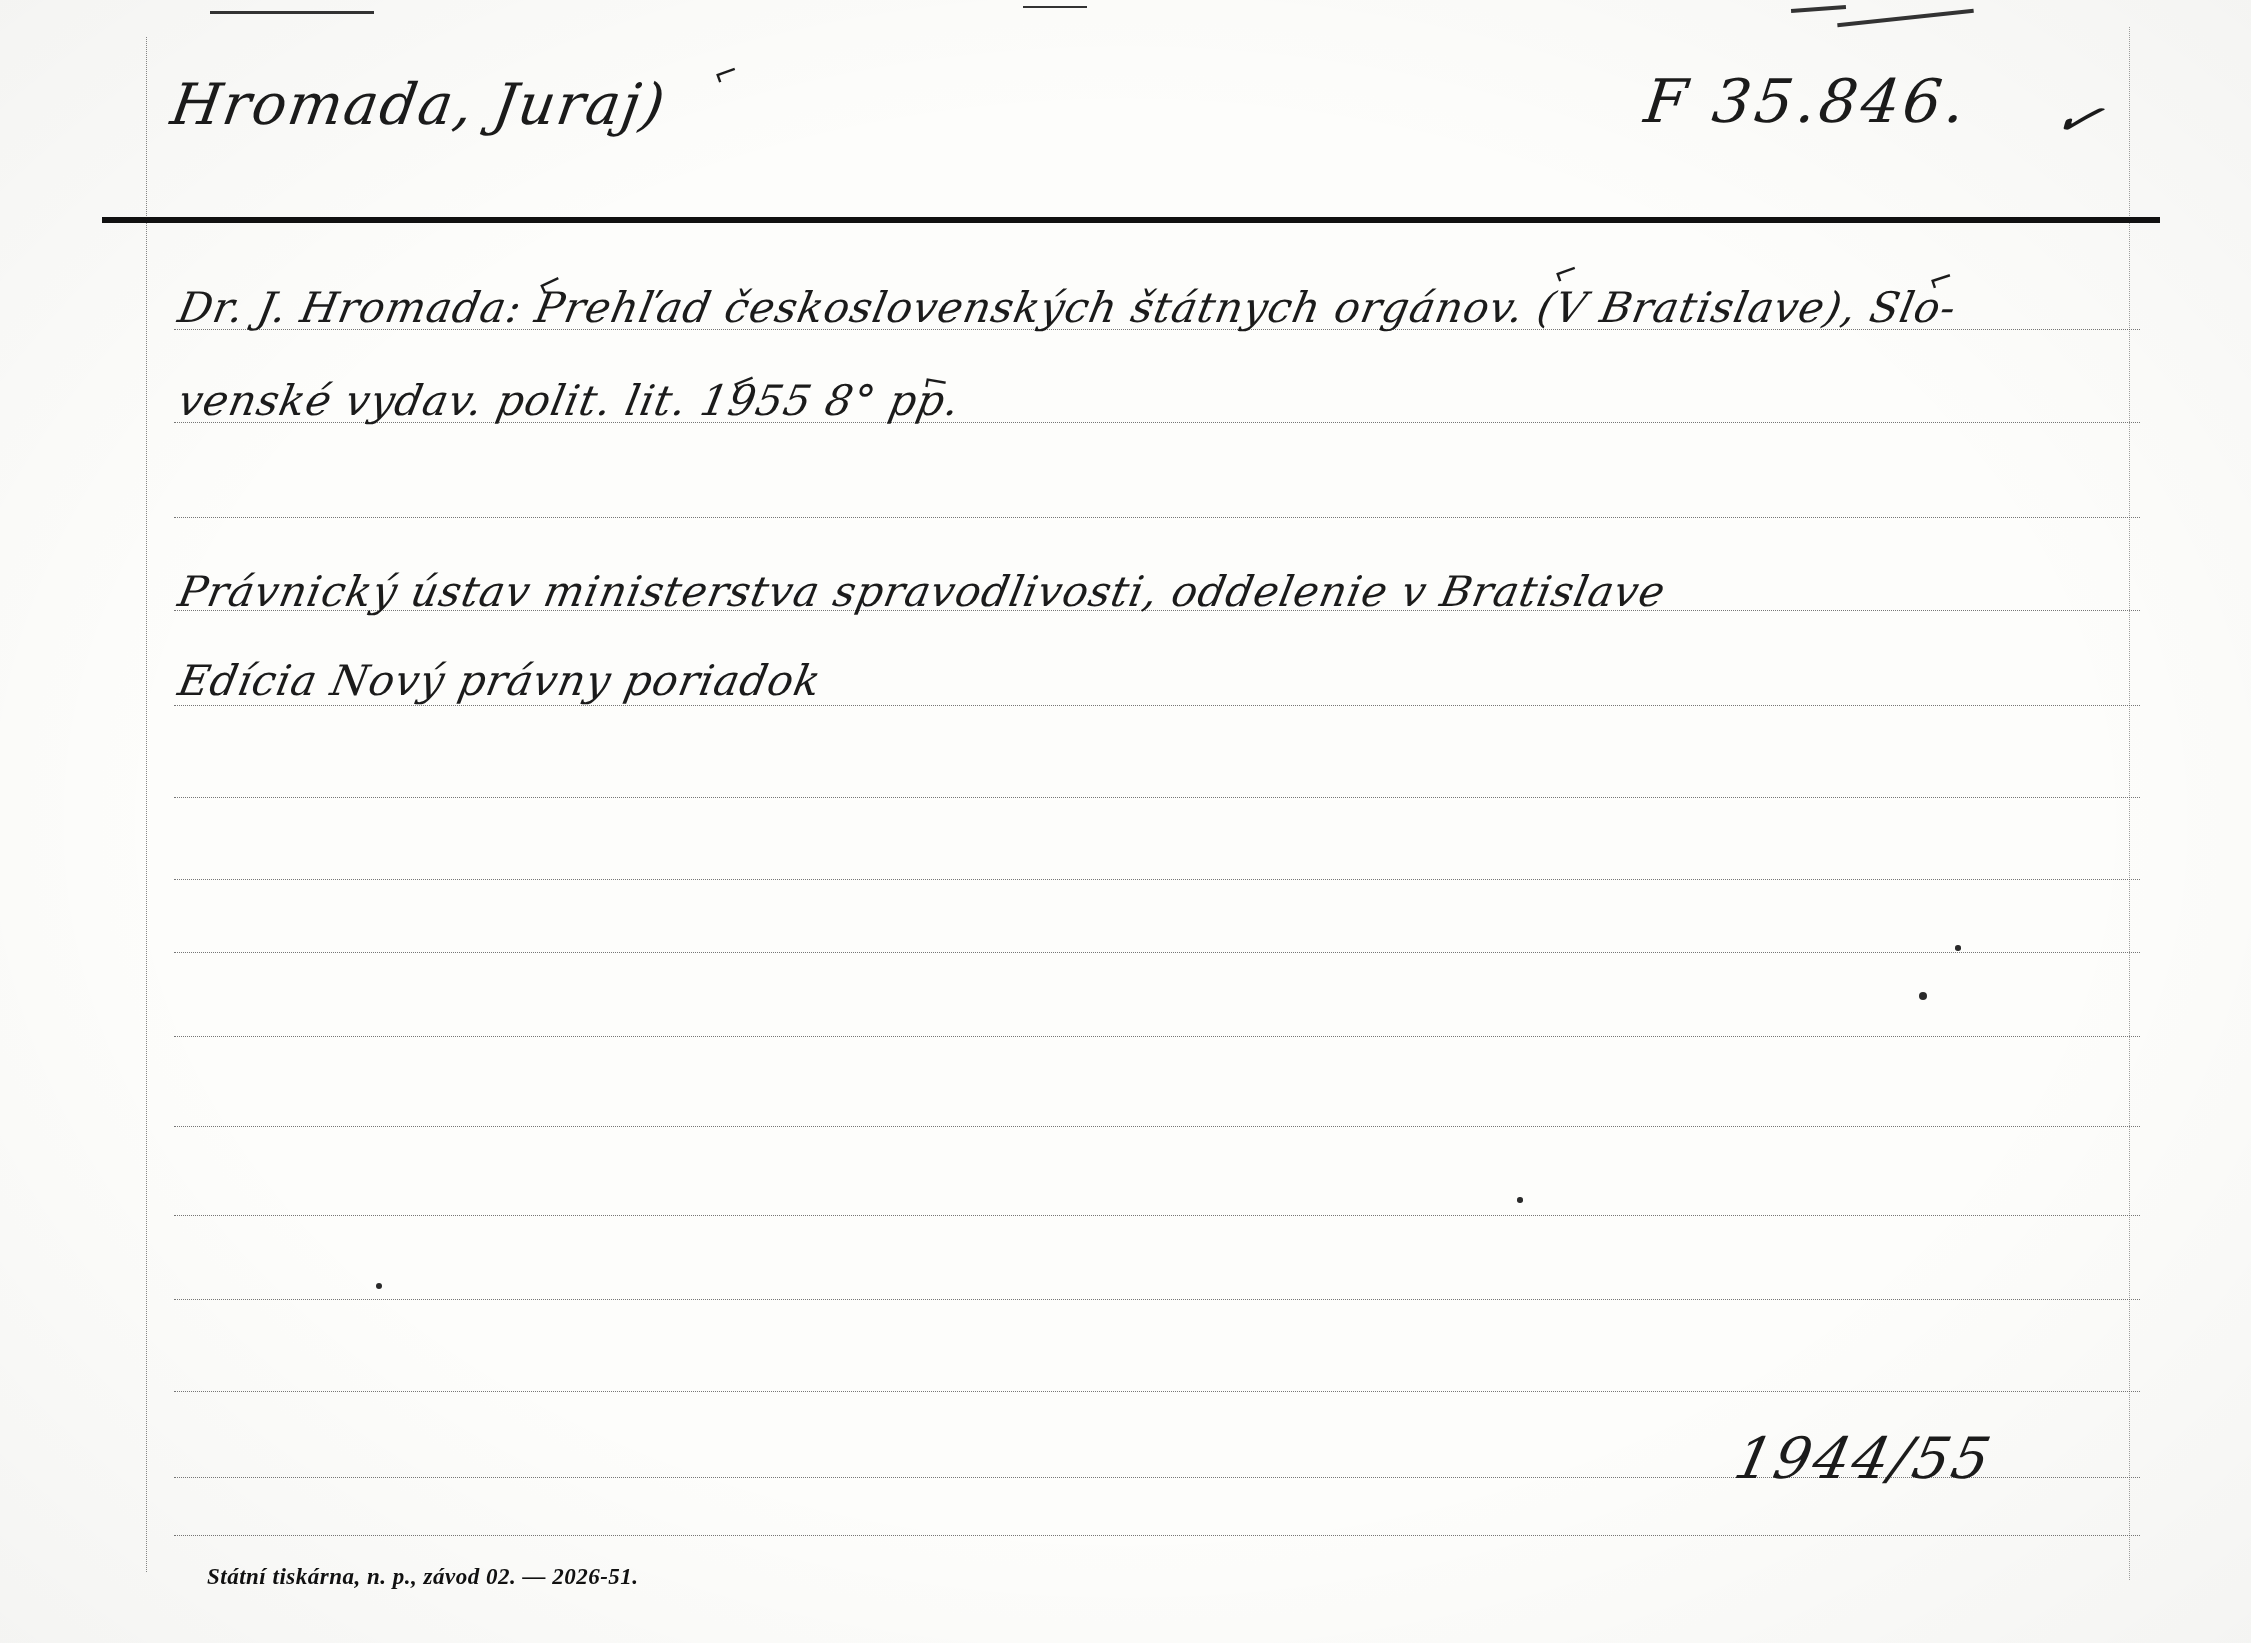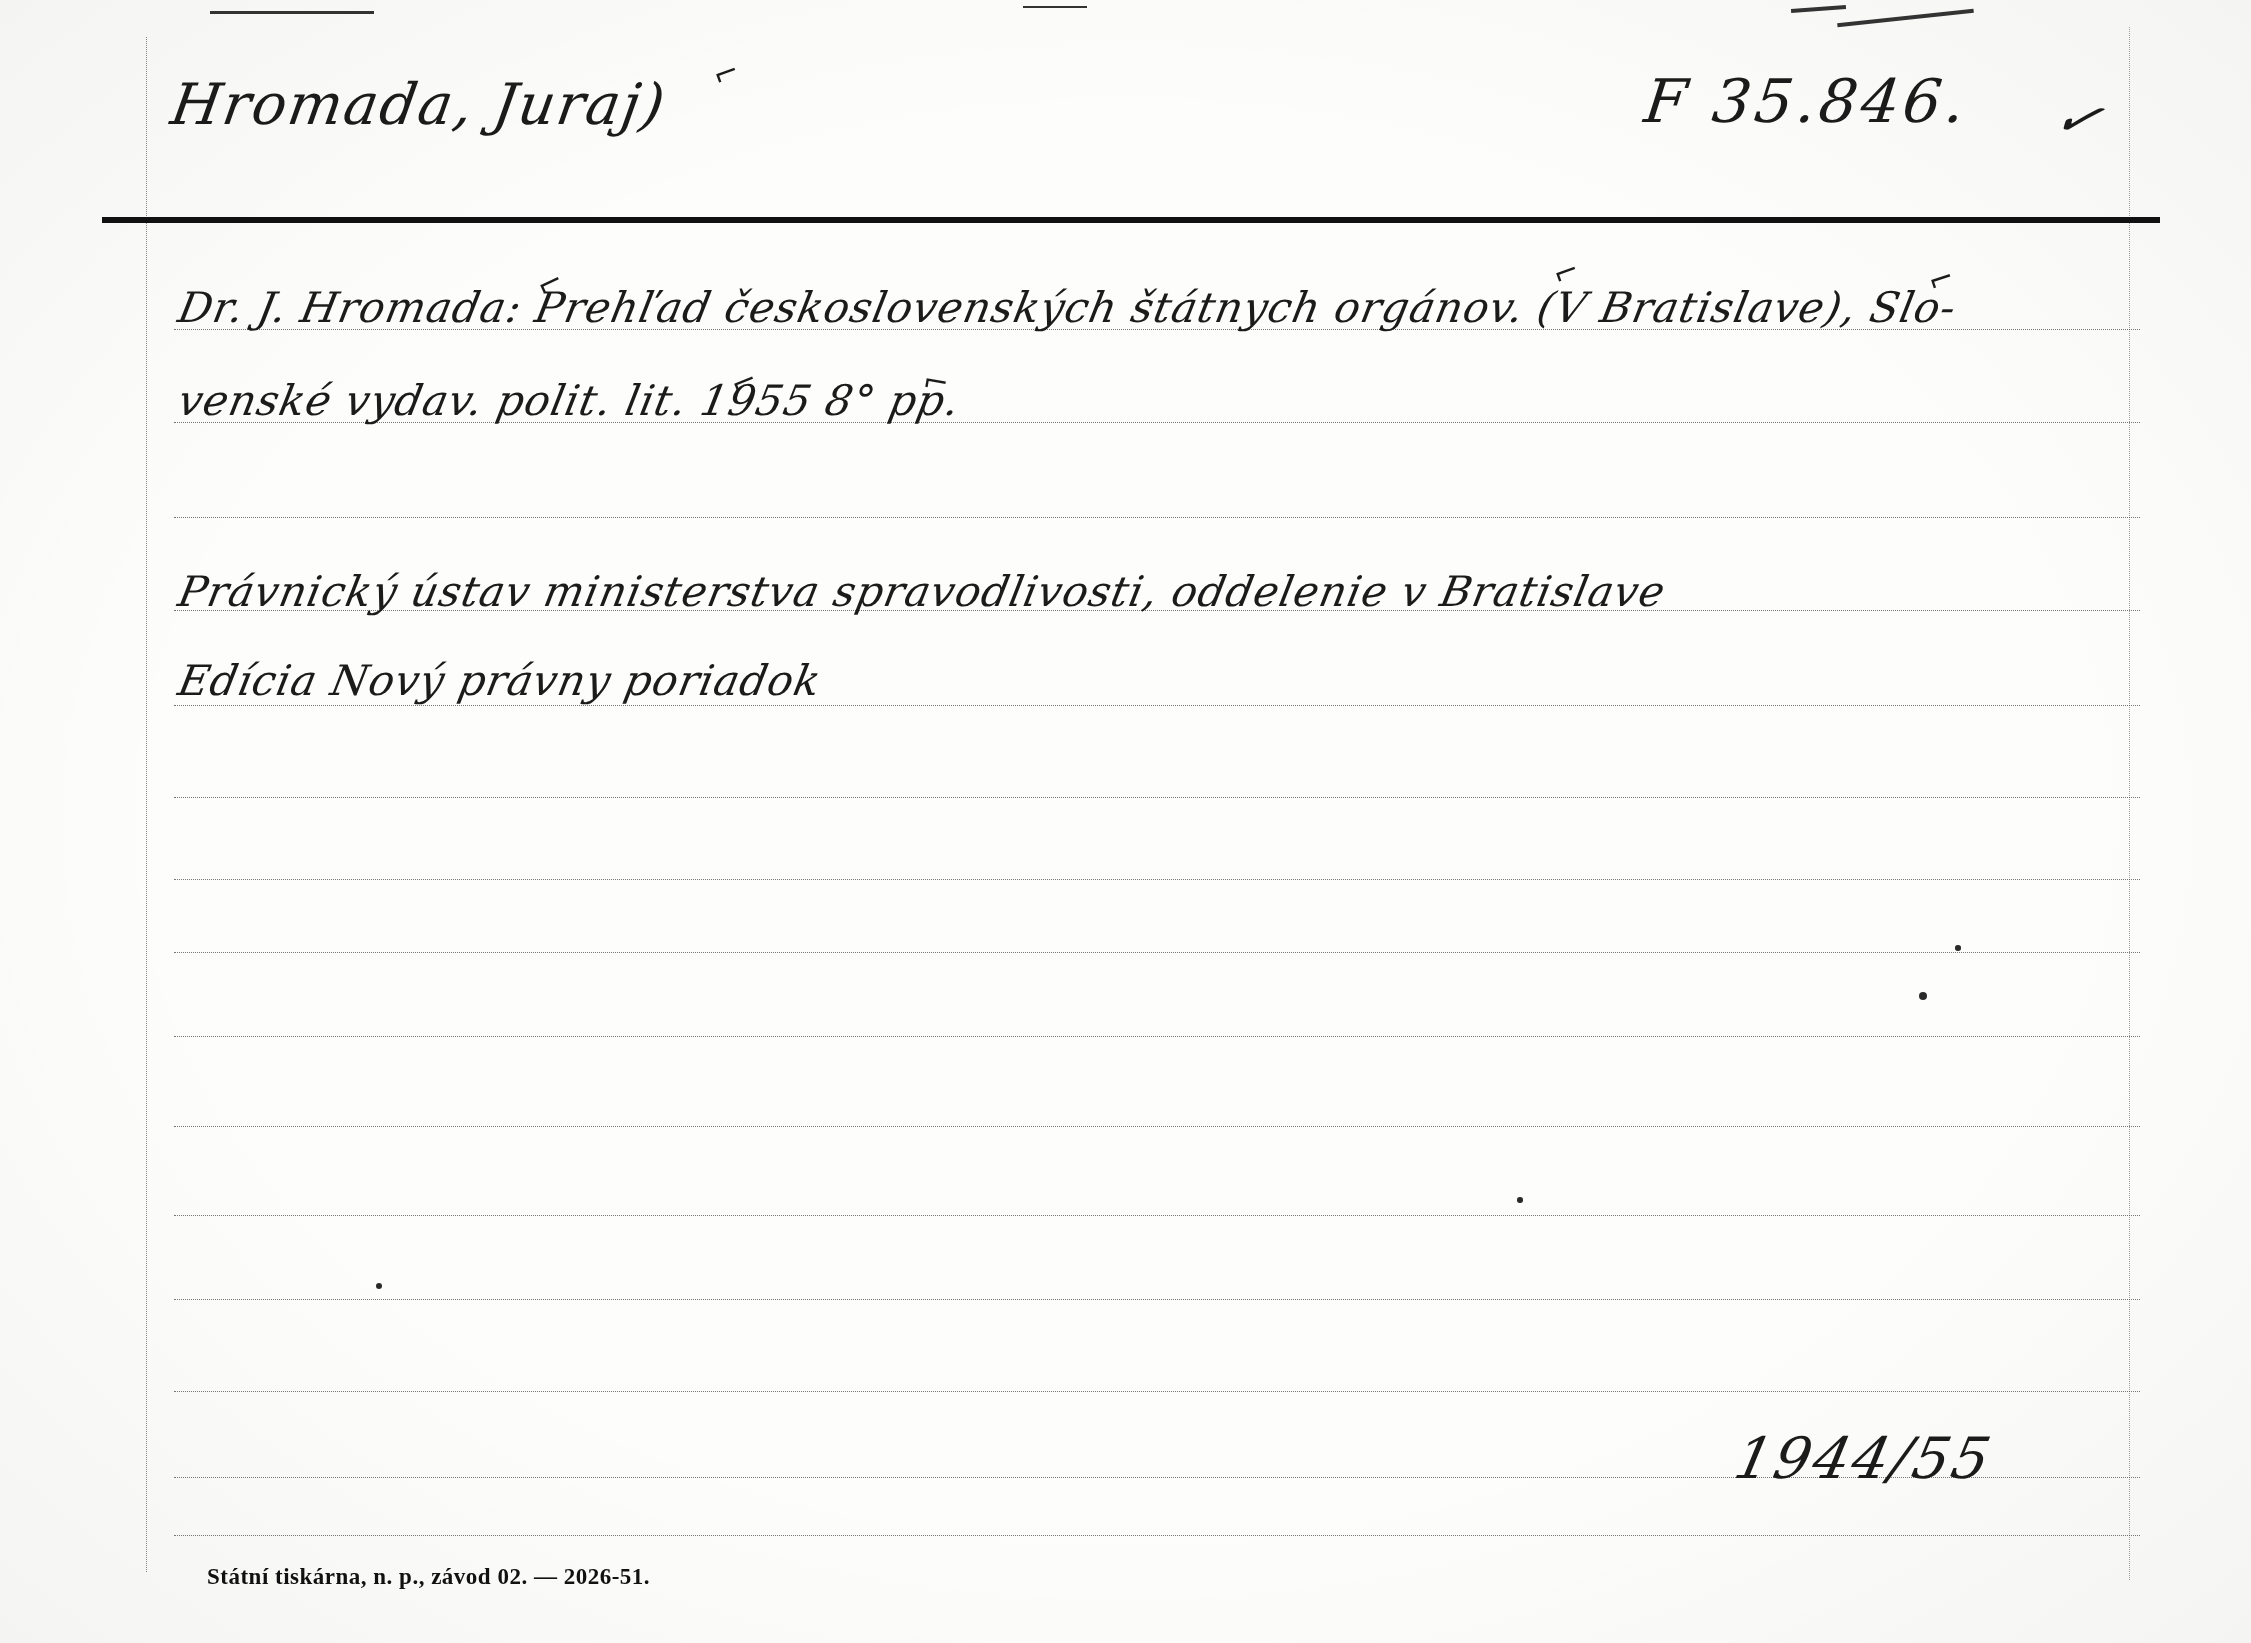--- a/index.html
+++ b/index.html
@@ -136,20 +136,21 @@
   
   #imprint {
     position: absolute;
     left: 207px;
     top: 1564px;
     font-family: "Liberation Serif", serif;
     font-size: 23px;
     font-weight: 700;
     letter-spacing: 0.5px;
     color: #111;
+    font-style: italic;
   }
 
   
   .caret {
     position: absolute;
     font-family: "DejaVu Serif", serif;
     color: #1b1b1b;
     font-size: 31px;
   }
 </style>

